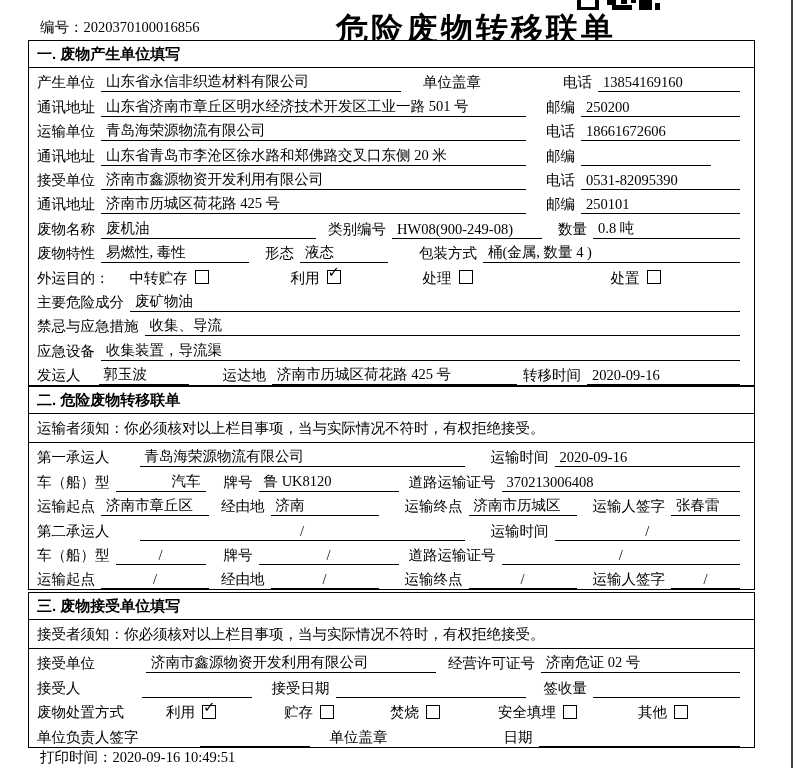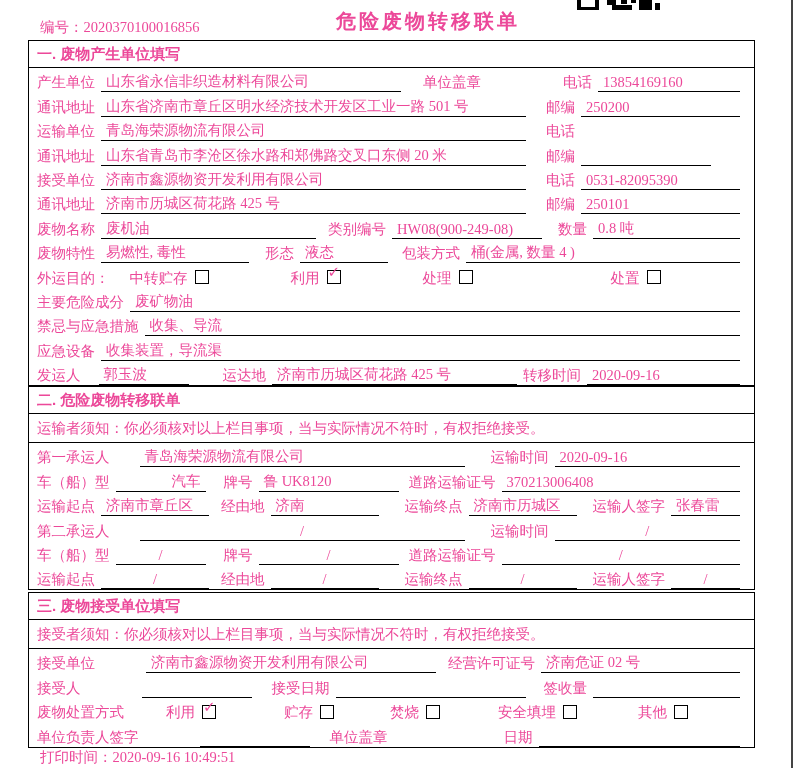--- a/index.html
+++ b/index.html
@@ -1,19 +1,19 @@
 <!DOCTYPE html>
 <html><head>
 <meta charset="utf-8">
 <style>
   html,body{margin:0;padding:0;background:#fff;}
   .page{position:relative;width:796px;height:768px;background:#ffffff;overflow:hidden;
-        font-family:"Liberation Serif","DejaVu Serif",serif;color:#ec4899;}
+        font-family:"Liberation Serif","DejaVu Serif",serif;color:#000000;}
   .serial{position:absolute;left:40px;top:18px;font-size:14.5px;white-space:nowrap;}
-  .doc-title{position:absolute;left:336px;top:8px;font-size:20px;font-weight:bold;letter-spacing:3px;
+  .doc-title{position:absolute;left:336px;top:8px;font-size:32px;font-weight:bold;letter-spacing:3px;
         font-family:"Liberation Sans","DejaVu Sans",sans-serif;white-space:nowrap;}
   .qr-frag{position:absolute;left:577px;top:0;width:83px;height:10px;}
   .scan-edge{position:absolute;right:3px;top:0;bottom:0;width:2px;background:#444;}
   .box{position:absolute;left:28px;width:727px;border:1.5px solid #000;background:#fff;box-sizing:border-box;}
   .box1{top:40px;} .box2{top:386px;} .box3{top:592px;}
   .sec-title{font-family:"Liberation Sans","DejaVu Sans",sans-serif;font-weight:bold;font-size:15px;
         padding:4px 8px 3px;border-bottom:1.5px solid #000;}
   .sec-note{font-size:14.5px;padding:5px 8px 4px;border-bottom:1.5px solid #000;white-space:nowrap;}
   .row{display:flex;align-items:flex-end;height:24.4px;padding:0 8px;font-size:14.5px;}
   .lbl{white-space:nowrap;margin-right:6px;}
@@ -61,20 +61,21 @@
       <div class="row">
         <span class="lbl">通讯地址</span>
         <span class="val" style="width: 425px;">山东省济南市章丘区明水经济技术开发区工业一路 501 号</span>
         <span class="lbl" style="margin-left: 14px;">邮编</span>
         <span class="val grow">250200</span>
       </div>
       <div class="row">
         <span class="lbl">运输单位</span>
         <span class="val" style="width: 425px;">青岛海荣源物流有限公司</span>
         <span class="lbl" style="margin-left: 14px;">电话</span>
+        <span class="val grow">18661672606</span>
       </div>
       <div class="row">
         <span class="lbl">通讯地址</span>
         <span class="val" style="width: 425px;">山东省青岛市李沧区徐水路和郑佛路交叉口东侧 20 米</span>
         <span class="lbl" style="margin-left: 14px;">邮编</span>
         <span class="val" style="width: 130px;"></span>
       </div>
       <div class="row">
         <span class="lbl">接受单位</span>
         <span class="val" style="width: 425px;">济南市鑫源物资开发利用有限公司</span>
@@ -93,21 +94,21 @@
         <span class="lbl" style="margin-left: 6px;">类别编号</span>
         <span class="val" style="width: 150px;">HW08(900-249-08)</span>
         <span class="lbl" style="margin-left: 10px;">数量</span>
         <span class="val grow">0.8 吨</span>
       </div>
       <div class="row">
         <span class="lbl">废物特性</span>
         <span class="val" style="width: 148px;">易燃性, 毒性</span>
         <span class="lbl" style="margin-left: 10px;">形态</span>
         <span class="val" style="width: 88px;">液态</span>
-        <span class="lbl" style="margin-left: 8px;">包装方式</span>
+        <span class="lbl" style="margin-left: 25px;">包装方式</span>
         <span class="val grow">桶(金属, 数量 4 )</span>
       </div>
       <div class="row">
         <span class="lbl">外运目的：</span>
         <span class="cbf" style="margin-left: 14px;">
           <span class="cbl">中转贮存</span>
           <span class="cbox"></span>
         </span>
         <span class="cbf" style="margin-left: 76px;">
           <span class="cbl">利用</span>

